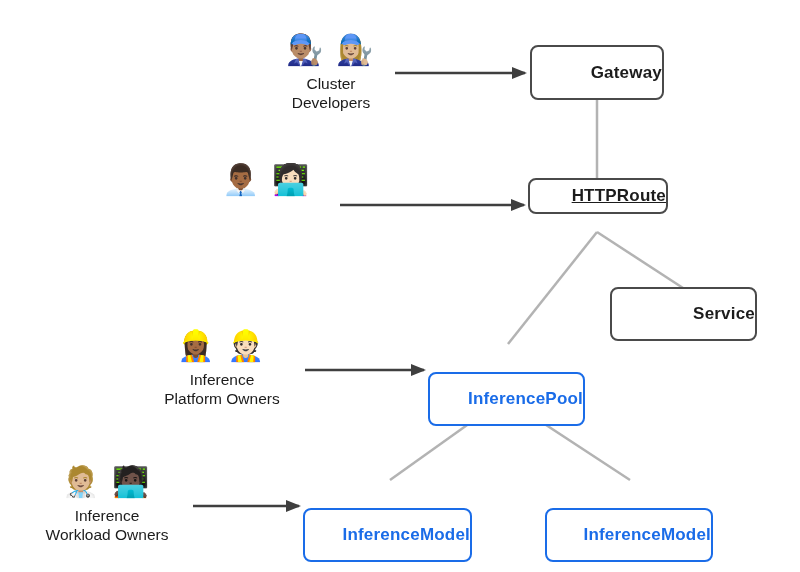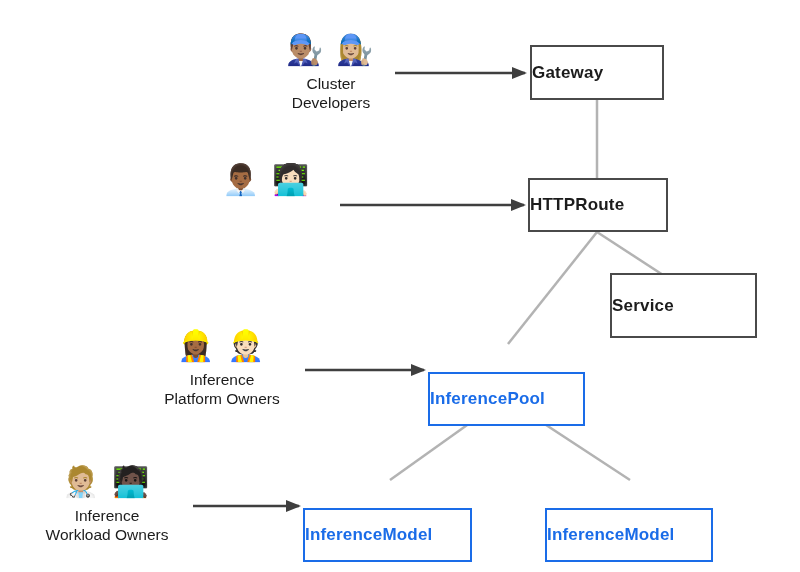--- a/index.html
+++ b/index.html
@@ -18,38 +18,38 @@
     position: absolute;
     left: 0; top: 0;
     width: 800px; height: 572px;
     pointer-events: none;
   }
 
   .node {
     position: absolute;
     display: flex;
     align-items: center;
-    justify-content: flex-start;
+    justify-content: flex-end;
     background: #ffffff;
     border: 2.5px solid var(--std-border);
-    border-radius: 0;
+    border-radius: 8px;
     font-weight: 700;
     font-size: 17px;
     color: var(--std-text);
     letter-spacing: 0.2px;
   }
   .node.extension {
     border-color: var(--accent);
     color: var(--accent);
     margin-top: 28px;
   }
 
   .node-gateway        { left: 530px; top:  45px; width: 134px; height: 55px; }
-  .node-httproute      { left: 528px; top: 178px; width: 140px; height: 54px; }
-  .node-service        { left: 610px; top: 273px; width: 147px; height: 65px; }
+  .node-httproute      { left: 528px; top: 178px; width: 140px; height: 36px; text-decoration: underline; }
+  .node-service        { left: 610px; top: 287px; width: 147px; height: 54px; }
   .node-inferencepool  { left: 428px; top: 344px; width: 157px; height: 54px; }
   .node-inferencemodel-1 { left: 303px; top: 480px; width: 169px; height: 54px; }
   .node-inferencemodel-2 { left: 545px; top: 480px; width: 168px; height: 54px; }
 
   .persona {
     position: absolute;
     width: 220px;
     display: flex;
     flex-direction: column;
     align-items: center;

